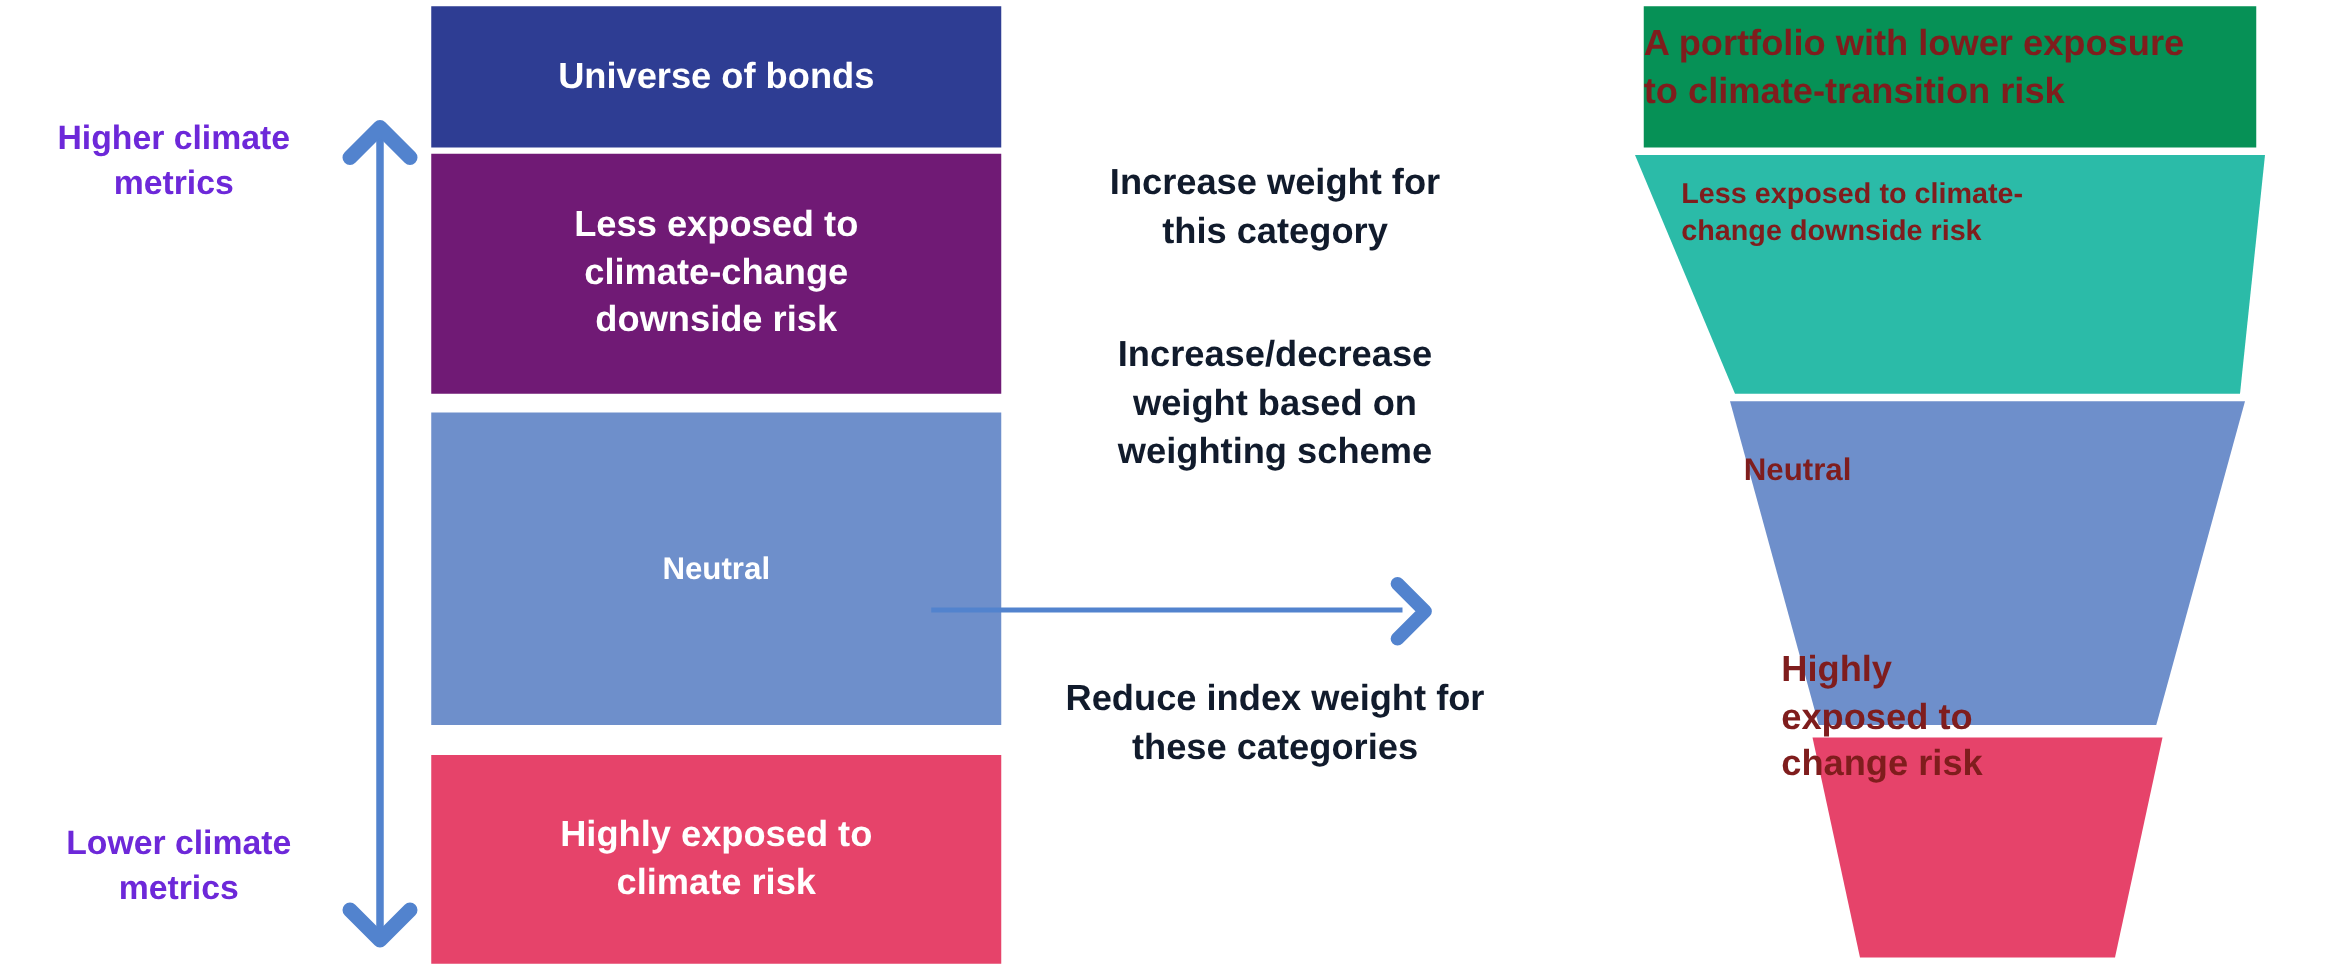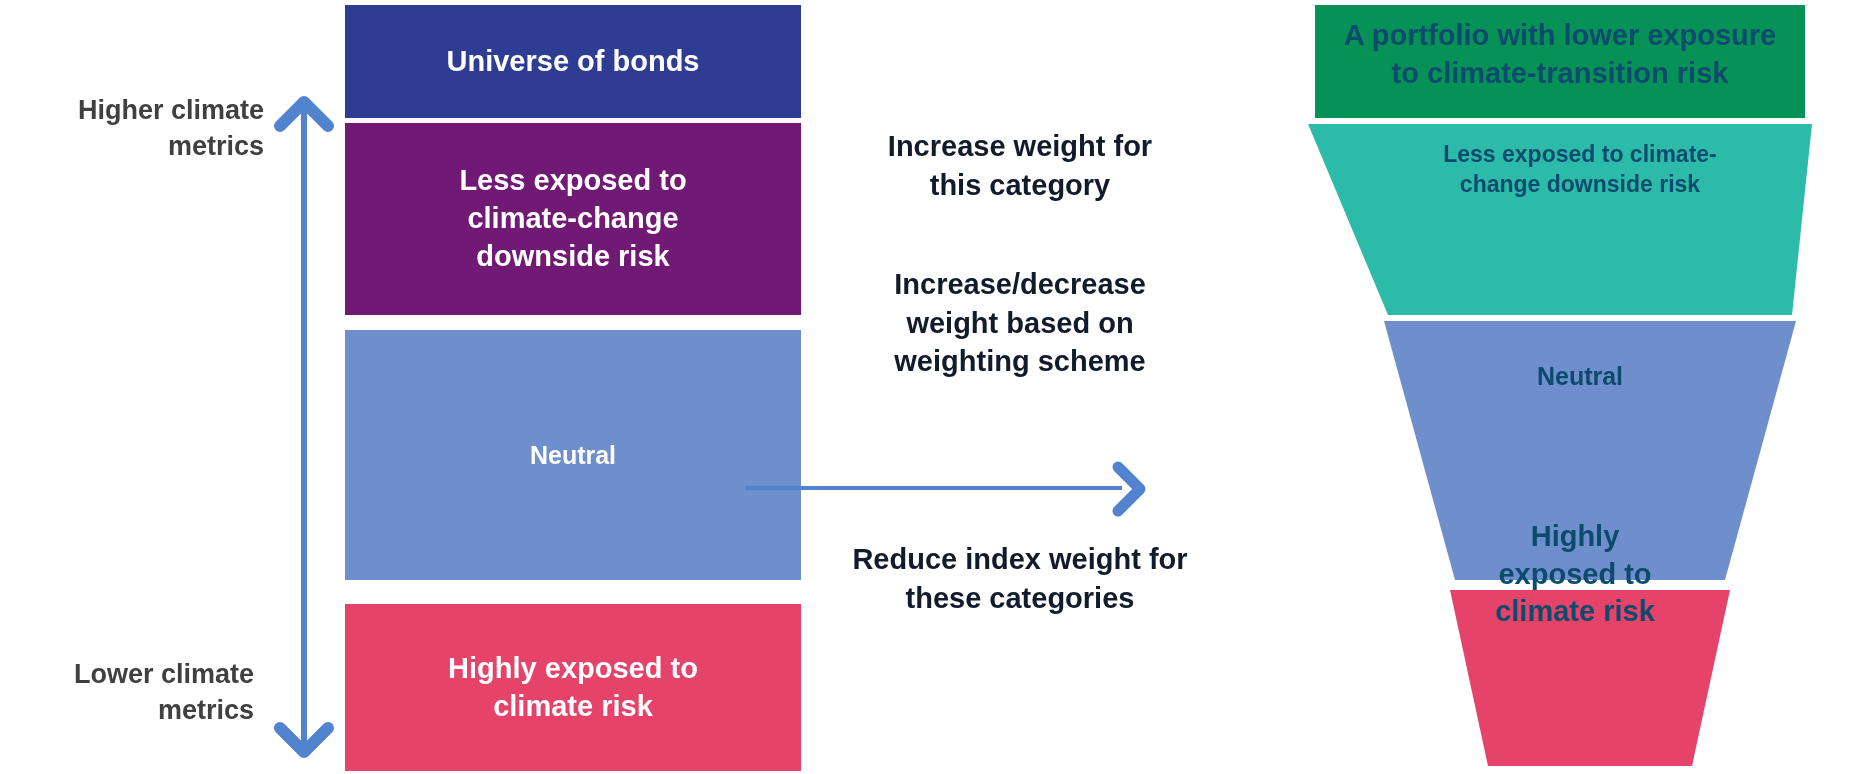--- a/index.html
+++ b/index.html
@@ -15,29 +15,29 @@
     width: 1870px;
     height: 774px;
     background: #ffffff;
     overflow: hidden;
   }
 
   
   .axis-label {
     position: absolute;
     width: 250px;
-    text-align: right;
+    text-align: center;
     font-weight: bold;
     font-size: 27px;
     line-height: 1.32;
-    color: #404040;
+    color: #6d28d9;
     white-space: pre-line;
   }
   #axis-label-top  { left: 14px; top: 93px; }
-  #axis-label-bottom { left: 4px; top: 657px; }
+  #axis-label-bottom { left: 18px; top: 657px; }
 
   
   #vertical-arrow {
     position: absolute;
     left: 268px;
     top: 82px;
     width: 72px;
     height: 690px;
   }
 
@@ -88,23 +88,23 @@
   
   #funnel {
     position: absolute;
     left: 1300px;
     top: 0px;
     width: 570px;
     height: 774px;
   }
   .funnel-label {
     position: absolute;
-    color: #0c4a6e;
+    color: #7f1d1d;
     font-weight: bold;
-    text-align: center;
+    text-align: left;
     line-height: 1.3;
     white-space: pre-line;
     pointer-events: none;
   }
   #funnel-label-portfolio {
     left: 1315px; top: 17px; width: 490px; font-size: 29px;
   }
   #funnel-label-less {
     left: 1345px; top: 140px; width: 470px; font-size: 23px;
   }
@@ -180,15 +180,15 @@
   <div class="funnel-label" id="funnel-label-portfolio">A portfolio with lower exposure
 to climate-transition risk</div>
 
   <div class="funnel-label" id="funnel-label-less">Less exposed to climate-
 change downside risk</div>
 
   <div class="funnel-label" id="funnel-label-neutral">Neutral</div>
 
   <div class="funnel-label" id="funnel-label-highly">Highly
 exposed to
-climate risk</div>
+change risk</div>
 
 </div>
 
 </body></html>

